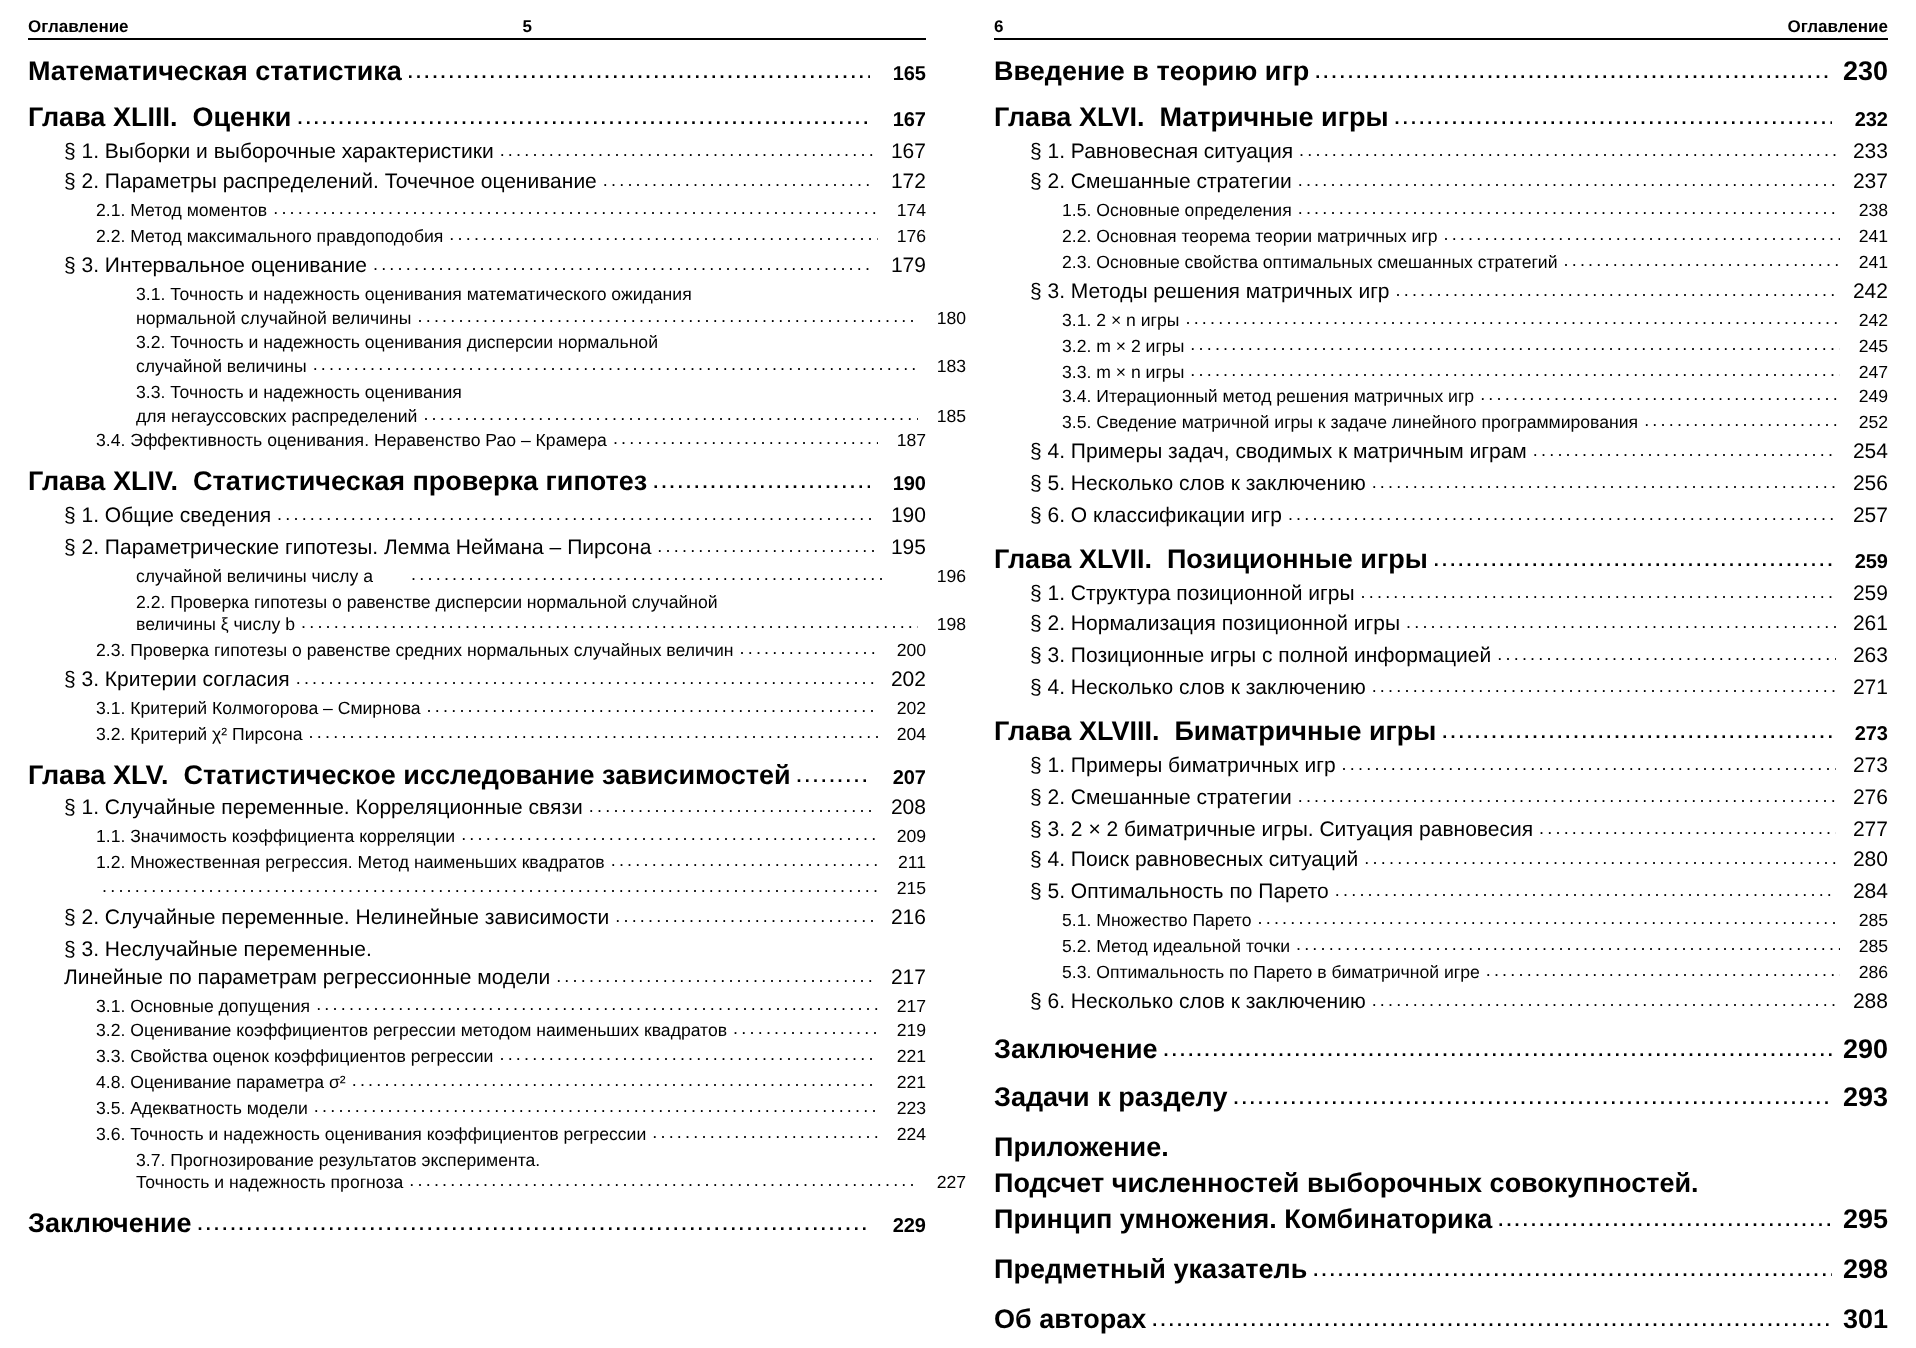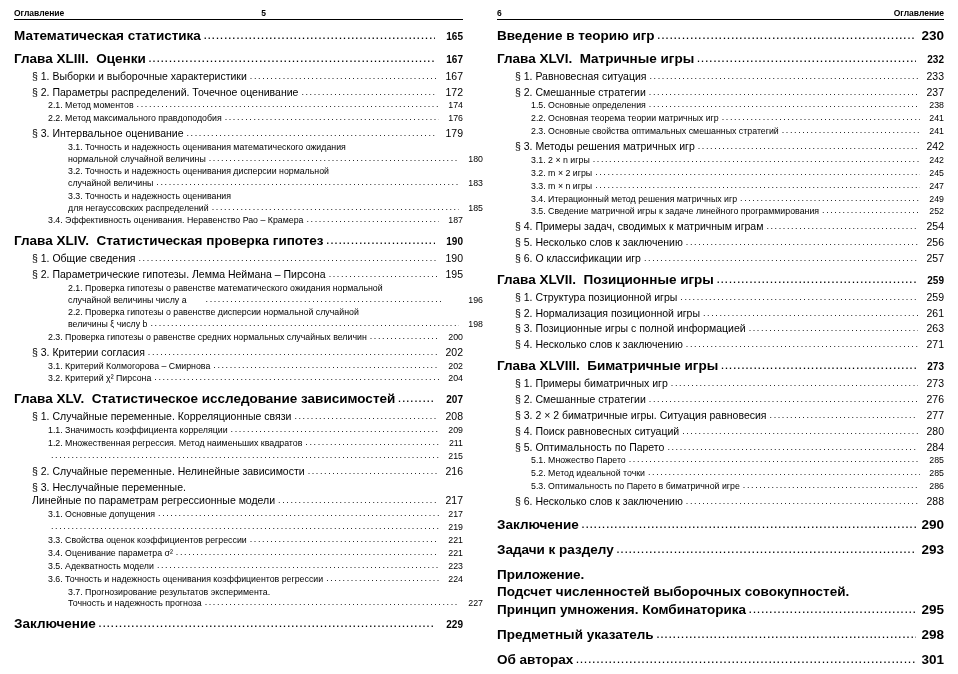--- a/index.html
+++ b/index.html
@@ -211,21 +211,20 @@
           </div>
         </div>
         <div class="lvl-sec">
           <div class="entry">
             <span class="txt">§ 2. Параметрические гипотезы. Лемма Неймана – Пирсона</span>
             <span class="dots">............................................................................................................................................</span>
             <span class="pg">195</span>
           </div>
         </div>
         <div class="lvl-sub">
-          <div class="cont">2.1. Проверка гипотезы о равенстве математического ожидания нормальной</div>
           <div class="entry" style="padding-left: 20px; gap: 16px;">
             <span class="txt">случайной величины числу a</span>
             <span class="dots">........................................................................................................................</span>
             <span class="pg">196</span>
           </div>
         </div>
         <div class="lvl-sub">
           <div class="cont">2.2. Проверка гипотезы о равенстве дисперсии нормальной случайной</div>
           <div class="entry" style="padding-left: 20px; justify-content: flex-end;">
             <span class="txt">величины ξ числу b</span>
@@ -312,34 +311,35 @@
         </div>
         <div class="lvl-sub">
           <div class="entry">
             <span class="txt">3.1. Основные допущения</span>
             <span class="dots">............................................................................................................................................</span>
             <span class="pg">217</span>
           </div>
         </div>
         <div class="lvl-sub">
           <div class="entry">
+            <span class="txt">3.2. Оценивание коэффициентов регрессии методом наименьших квадратов</span>
             <span class="dots">............................................................................................................................................</span>
             <span class="pg">219</span>
           </div>
         </div>
         <div class="lvl-sub">
           <div class="entry">
             <span class="txt">3.3. Свойства оценок коэффициентов регрессии</span>
             <span class="dots">............................................................................................................................................</span>
             <span class="pg">221</span>
           </div>
         </div>
         <div class="lvl-sub">
           <div class="entry">
-            <span class="txt">3.4. Оценивание параметра σ²</span>
+            <span class="txt">4.8. Оценивание параметра σ²</span>
             <span class="dots">............................................................................................................................................</span>
             <span class="pg">221</span>
           </div>
         </div>
         <div class="lvl-sub">
           <div class="entry">
             <span class="txt">3.5. Адекватность модели</span>
             <span class="dots">............................................................................................................................................</span>
             <span class="pg">223</span>
           </div>

